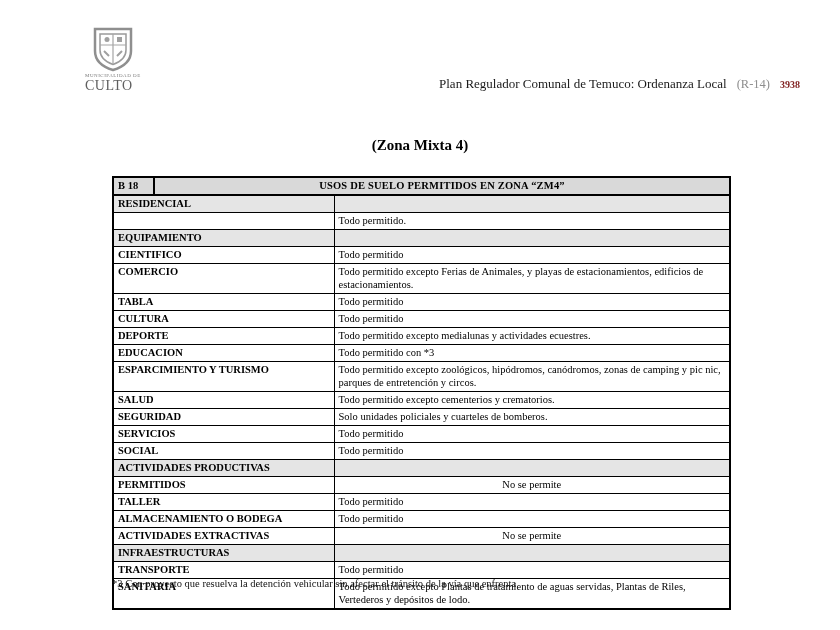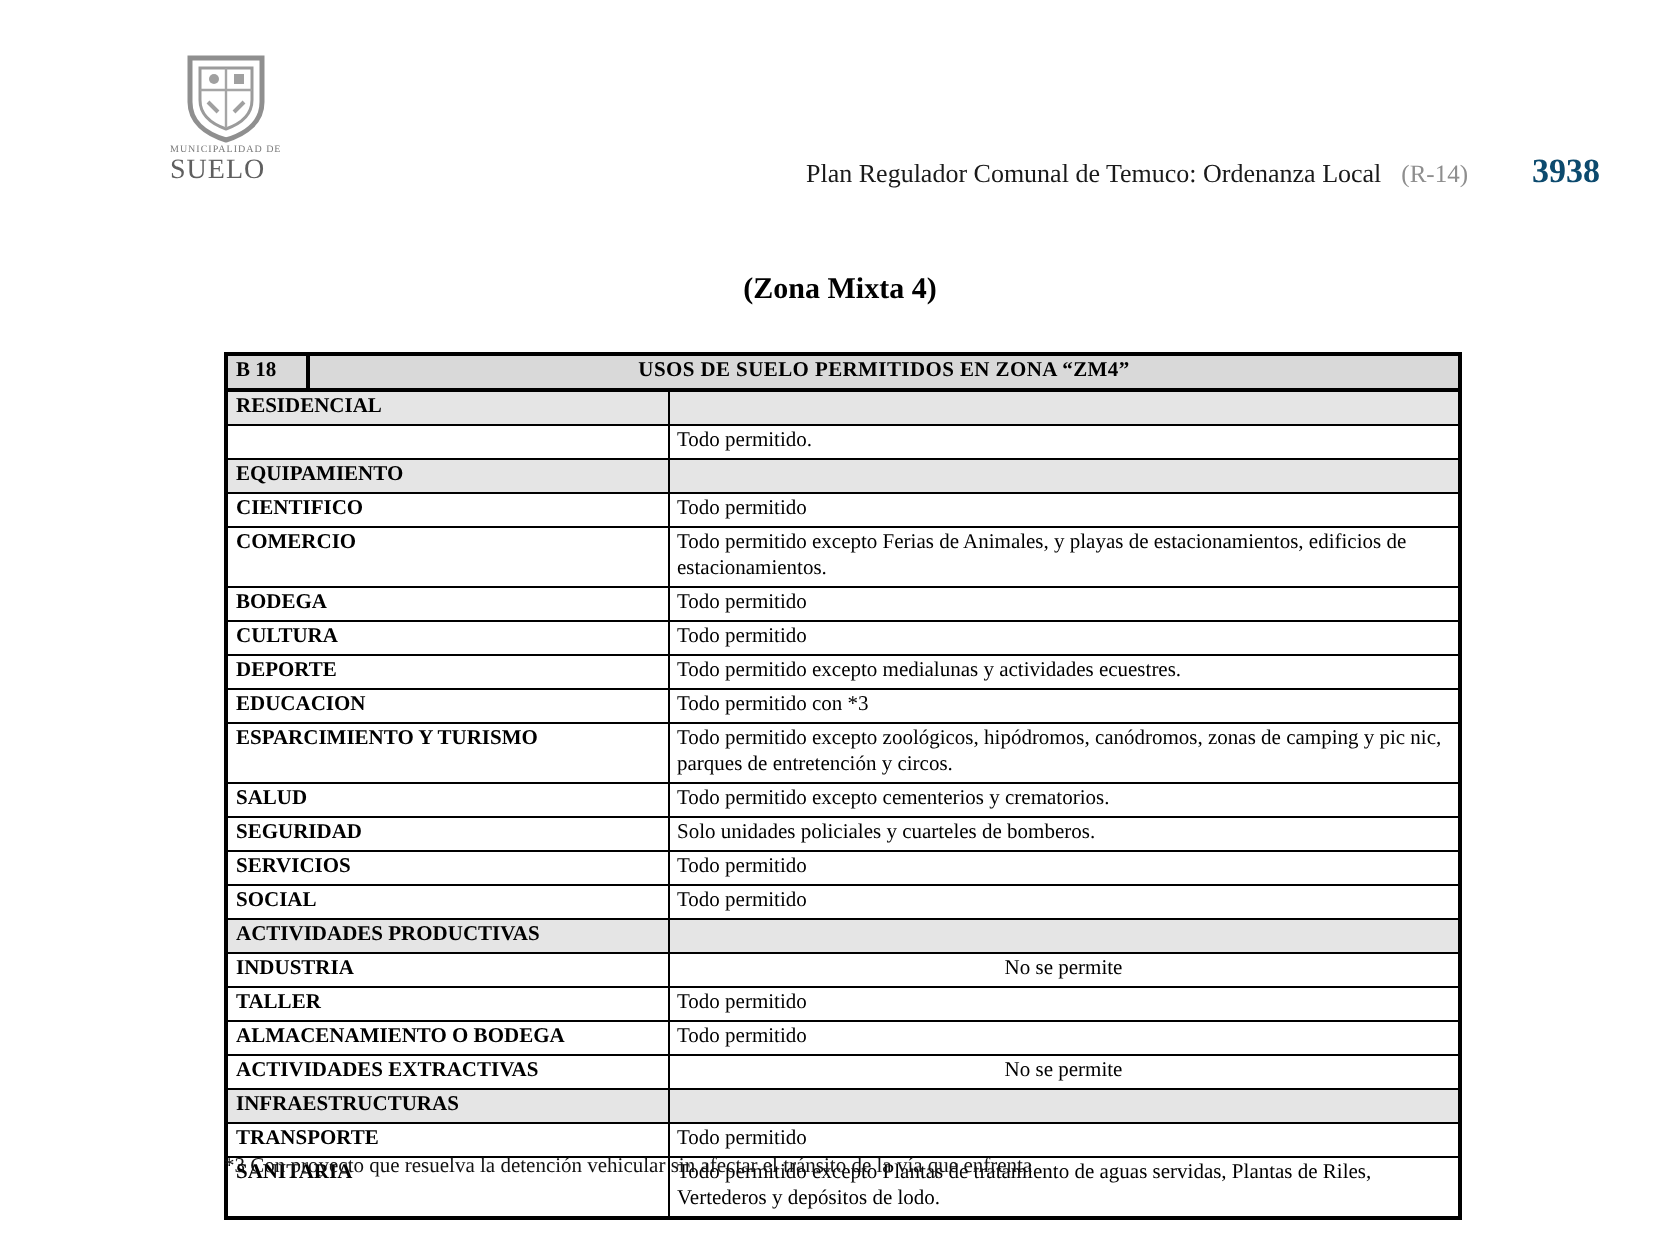--- a/index.html
+++ b/index.html
@@ -15,21 +15,21 @@
 
   
   .logo-block { position: absolute; left: 85px; top: 26px; width: 120px; text-align: left; }
   .logo-shield { display: block; margin-left: 6px; }
   .logo-org { font-size: 5px; letter-spacing: 0.5px; color: #7a7a7a; margin-top: 1px; font-family: "Liberation Serif", serif; }
   .logo-city { font-size: 14px; color: #5f5f5f; letter-spacing: 0.5px; font-family: "Liberation Serif", serif; }
 
   .doc-header { position: absolute; top: 76px; right: 40px; display: flex; align-items: baseline; gap: 10px; white-space: nowrap; }
   .doc-header .hd-title { font-size: 13px; color: #1a1a1a; }
   .doc-header .hd-ref { font-size: 12.5px; color: #8e8e8e; }
-  .doc-header .hd-page { font-size: 17px; font-weight: bold; color: #0c4a6e; margin-left: 22px; }
+  .doc-header .hd-page { font-size: 10px; font-weight: bold; color: #7f1d1d; }
 
   
   .doc-title { position: absolute; top: 136px; left: 0; width: 100%; text-align: center; }
   .doc-title .t1 { font-size: 15px; font-weight: bold; letter-spacing: 0.2px; }
   .doc-title .t2 { font-size: 15px; font-weight: bold; margin-top: 1px; }
 
   
   .table-wrap { position: absolute; left: 112px; top: 176px; width: 617px; }
   table.uses-table {
     border-collapse: collapse;
@@ -68,21 +68,21 @@
   <div class="logo-block">
     <svg class="logo-shield" width="44" height="46" viewBox="0 0 44 46">
       <path d="M4 3 h36 v22 c0 10 -8 16 -18 19 c-10 -3 -18 -9 -18 -19 z" fill="none" stroke="#8f8f8f" stroke-width="2.5"></path>
       <path d="M9 8 h26 v16 c0 8 -6 12 -13 14.5 c-7 -2.5 -13 -6.5 -13 -14.5 z" fill="none" stroke="#9b9b9b" stroke-width="1.5"></path>
       <path d="M9 19 h26 M22 8 v30" stroke="#a5a5a5" stroke-width="1.2" fill="none"></path>
       <circle cx="16" cy="13.5" r="2.5" fill="#a0a0a0"></circle>
       <rect x="26" y="11" width="5" height="5" fill="#a0a0a0"></rect>
       <path d="M13 25 l5 5 M26 30 l5 -5" stroke="#a0a0a0" stroke-width="2"></path>
     </svg>
     <div class="logo-org">MUNICIPALIDAD DE</div>
-    <div class="logo-city">SUELO</div>
+    <div class="logo-city">CULTO</div>
   </div>
 
   <div class="doc-header">
     <span class="hd-title">Plan Regulador Comunal de Temuco: Ordenanza Local</span>
     <span class="hd-ref">(R-14)</span>
     <span class="hd-page">3938</span>
   </div>
 
   <div class="doc-title">
     <div class="t2">(Zona Mixta 4)</div>
@@ -116,21 +116,21 @@
           </tr>
           <tr>
             <td colspan="2" class="col-label">CIENTIFICO</td>
             <td class="col-value">Todo permitido</td>
           </tr>
           <tr>
             <td colspan="2" class="col-label">COMERCIO</td>
             <td class="col-value">Todo permitido excepto Ferias de Animales, y playas de estacionamientos, edificios de estacionamientos.</td>
           </tr>
           <tr>
-            <td colspan="2" class="col-label">BODEGA</td>
+            <td colspan="2" class="col-label">TABLA</td>
             <td class="col-value">Todo permitido</td>
           </tr>
           <tr>
             <td colspan="2" class="col-label">CULTURA</td>
             <td class="col-value">Todo permitido</td>
           </tr>
           <tr>
             <td colspan="2" class="col-label">DEPORTE</td>
             <td class="col-value">Todo permitido excepto medialunas y actividades ecuestres.</td>
           </tr>
@@ -156,21 +156,21 @@
           </tr>
           <tr>
             <td colspan="2" class="col-label">SOCIAL</td>
             <td class="col-value">Todo permitido</td>
           </tr>
           <tr class="section">
             <td colspan="2" class="col-label">ACTIVIDADES PRODUCTIVAS</td>
             <td class="col-value"></td>
           </tr>
           <tr>
-            <td colspan="2" class="col-label">INDUSTRIA</td>
+            <td colspan="2" class="col-label">PERMITIDOS</td>
             <td class="col-value center">No se permite</td>
           </tr>
           <tr>
             <td colspan="2" class="col-label">TALLER</td>
             <td class="col-value">Todo permitido</td>
           </tr>
           <tr>
             <td colspan="2" class="col-label">ALMACENAMIENTO O BODEGA</td>
             <td class="col-value">Todo permitido</td>
           </tr>

